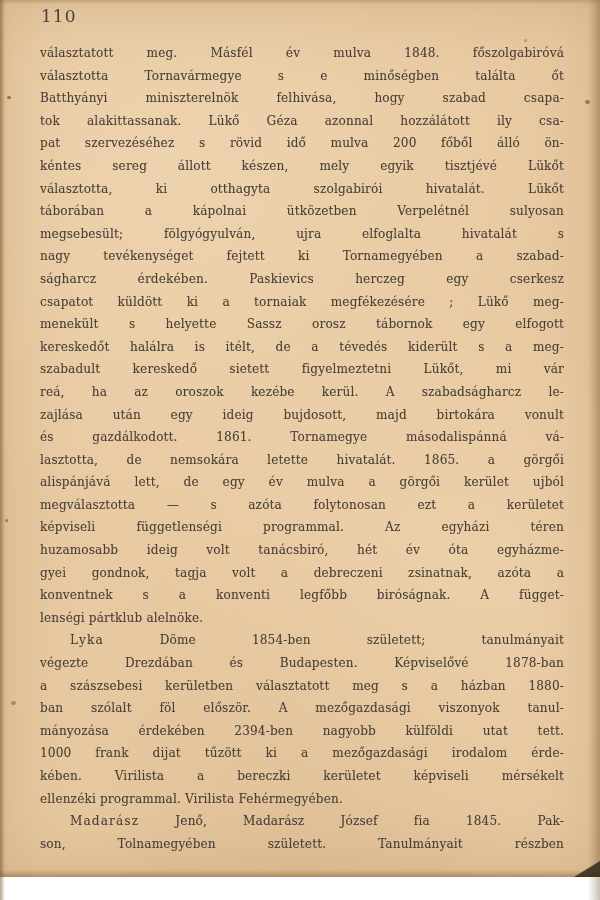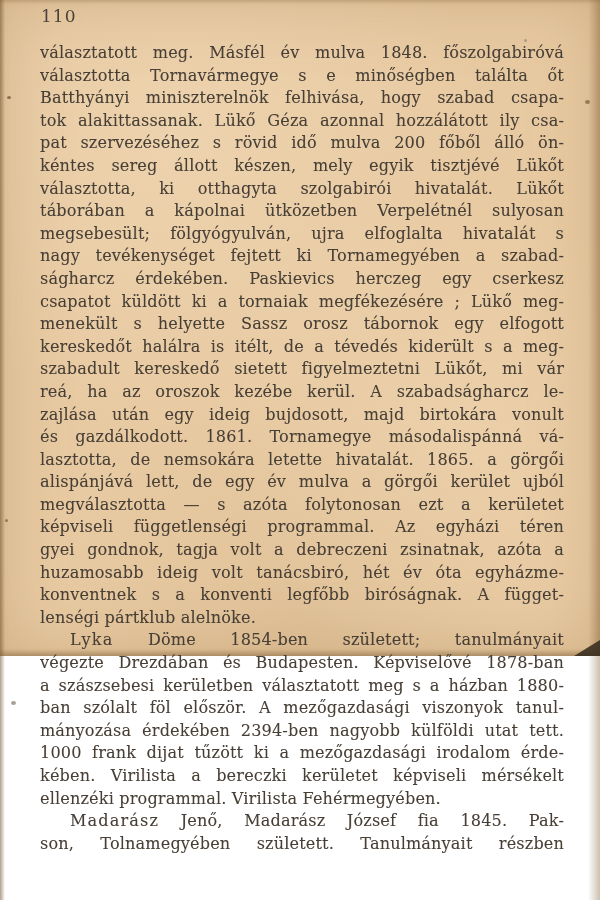--- a/index.html
+++ b/index.html
@@ -6,21 +6,21 @@
     margin: 0;
     padding: 0;
     width: 600px;
     height: 900px;
     overflow: hidden;
     font-family: "DejaVu Serif", "Liberation Serif", serif;
   }
   .page {
     position: relative;
     width: 600px;
-    height: 656px;
+    height: 877px;
     background-color: #e8caa2;
     background-image:
       radial-gradient(circle at 30% 20%, rgba(255,244,220,0.20), rgba(255,244,220,0) 45%),
       radial-gradient(circle at 75% 65%, rgba(255,240,210,0.14), rgba(255,240,210,0) 40%),
       radial-gradient(circle at 50% 95%, rgba(160,120,70,0.10), rgba(160,120,70,0) 35%);
     box-shadow: inset 0 0 70px rgba(150,108,58,0.28), inset 0 0 10px rgba(140,100,55,0.18);
     color: #473f36;
   }
   
   .edge-left {
@@ -62,21 +62,21 @@
   }
   .text-block {
     position: absolute;
     left: 40px;
     top: 42px;
     width: 524px;
   }
   .line {
     height: 22.6px;
     line-height: 22.6px;
-    font-size: 16px;
+    font-size: 12px;
     letter-spacing: 0.2px;
     color: #473f36;
     text-align: justify;
     text-align-last: justify;
     white-space: normal;
     text-shadow: 0.3px 0.3px 0 rgba(71,63,54,0.25);
   }
   .line.indent { text-indent: 30px; }
   .line.nojust { text-align: left; text-align-last: left; }
   .lead-bold {
@@ -117,22 +117,22 @@
       <div class="line">menekült s helyette Sassz orosz tábornok egy elfogott</div>
       <div class="line">kereskedőt halálra is itélt, de a tévedés kiderült s a meg-</div>
       <div class="line">szabadult kereskedő sietett figyelmeztetni Lükőt, mi vár</div>
       <div class="line">reá, ha az oroszok kezébe kerül. A szabadságharcz le-</div>
       <div class="line">zajlása után egy ideig bujdosott, majd birtokára vonult</div>
       <div class="line">és gazdálkodott. 1861. Tornamegye másodalispánná vá-</div>
       <div class="line">lasztotta, de nemsokára letette hivatalát. 1865. a görgői</div>
       <div class="line">alispánjává lett, de egy év mulva a görgői kerület ujból</div>
       <div class="line">megválasztotta — s azóta folytonosan ezt a kerületet</div>
       <div class="line">képviseli függetlenségi programmal. Az egyházi téren</div>
+      <div class="line">huzamosabb ideig volt tanácsbiró, hét év óta egyházme-</div>
       <div class="line">gyei gondnok, tagja volt a debreczeni zsinatnak, azóta a</div>
-      <div class="line">huzamosabb ideig volt tanácsbiró, hét év óta egyházme-</div>
       <div class="line">konventnek s a konventi legfőbb biróságnak. A függet-</div>
       <div class="line nojust">lenségi pártklub alelnöke.</div>
       <div class="line indent"><span class="lead-bold">Lyka</span> Döme 1854-ben született; tanulmányait</div>
       <div class="line">végezte Drezdában és Budapesten. Képviselővé 1878-ban</div>
       <div class="line">a szászsebesi kerületben választatott meg s a házban 1880-</div>
       <div class="line">ban szólalt föl először. A mezőgazdasági viszonyok tanul-</div>
       <div class="line">mányozása érdekében 2394-ben nagyobb külföldi utat tett.</div>
       <div class="line">1000 frank dijat tűzött ki a mezőgazdasági irodalom érde-</div>
       <div class="line">kében. Virilista a bereczki kerületet képviseli mérsékelt</div>
       <div class="line nojust">ellenzéki programmal. Virilista Fehérmegyében.</div>

